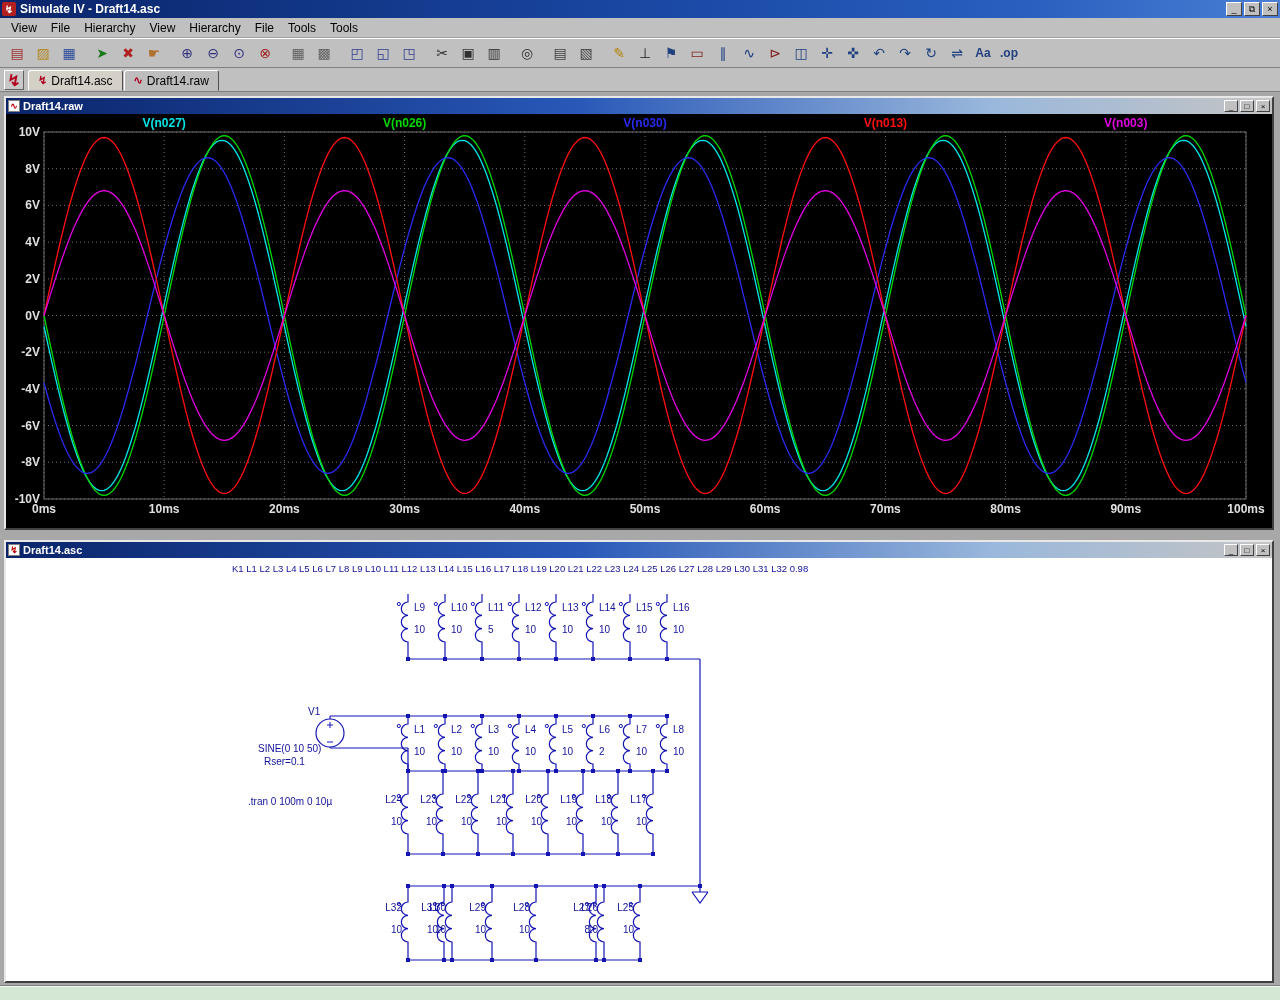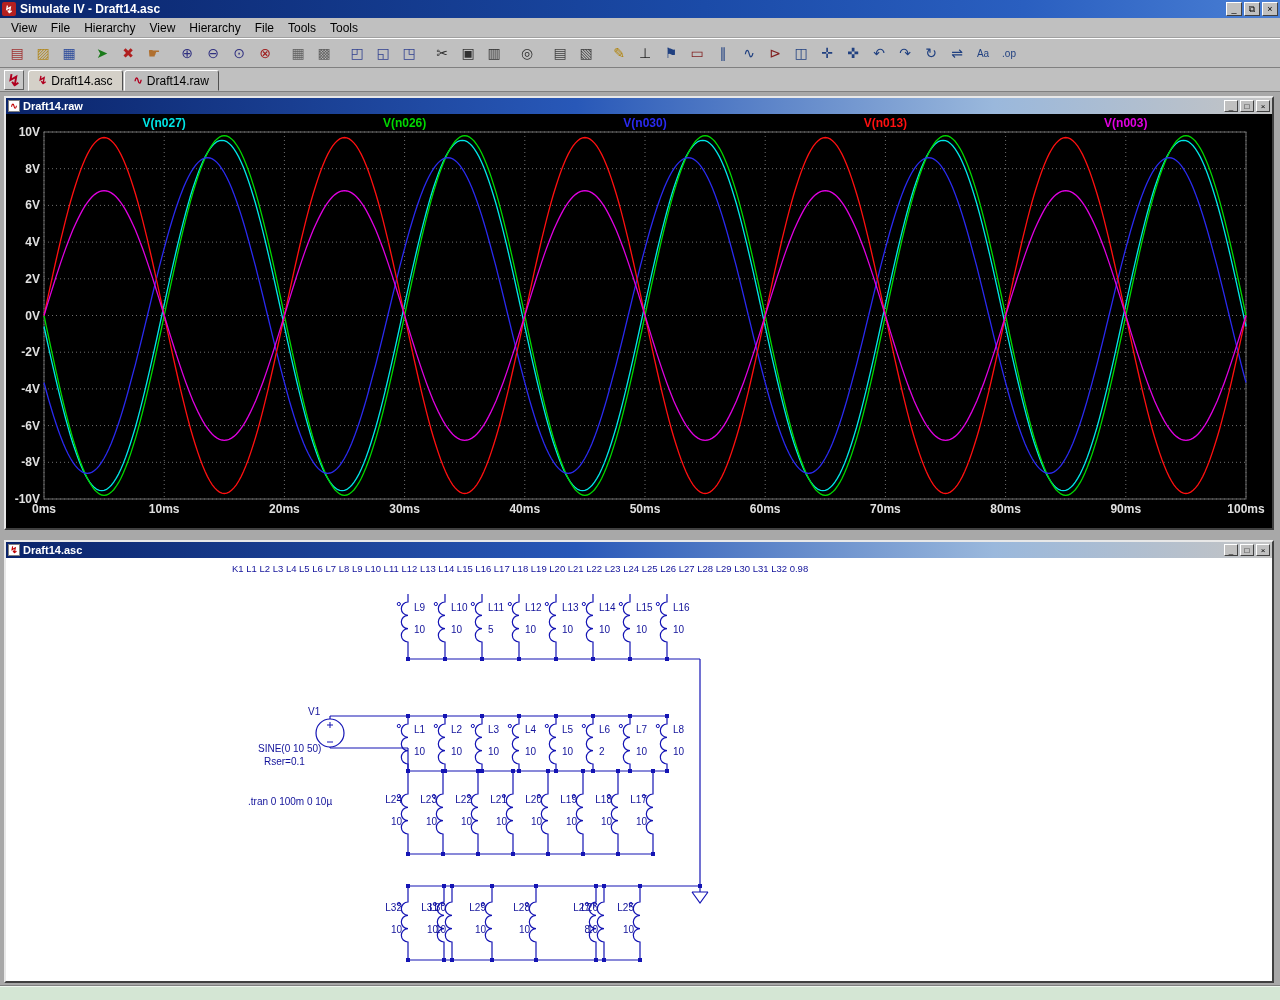--- a/index.html
+++ b/index.html
@@ -22,21 +22,21 @@
   .menubar{height:20px;display:flex;align-items:center;padding-left:4px;background:#c0c0c0;
     font-size:12px;border-bottom:1px solid #a0a0a0}
   .menu-item{padding:2px 7px}
 
   
   .toolbar{height:30px;display:flex;align-items:center;padding:2px 4px;background:#c0c0c0;
     border-top:1px solid #fff;border-bottom:1px solid #808080}
   .tb-btn{width:26px;height:24px;display:flex;align-items:center;justify-content:center;
     font-size:14px;background:#c0c0c0;border:1px solid #c0c0c0}
   .tb-btn .g{pointer-events:none}
-  .tb-btn .small-op{font-size:10px;font-weight:normal}
+  .tb-btn .small-op{font-size:12px;font-weight:bold}
   .tb-sep{width:7px;height:22px}
 
   
   .tabbar{height:24px;background:#c0c0c0;display:flex;align-items:flex-end;padding:2px 2px 0 2px;
     border-bottom:1px solid #808080}
   .tab-lead{width:20px;height:20px;margin:0 4px 1px 2px;display:flex;align-items:center;justify-content:center;
     color:#b00020;font-weight:bold;border:1px solid;border-color:#fff #606060 #606060 #fff;background:#c8c8c8}
   .tab{display:flex;align-items:center;gap:4px;height:21px;padding:2px 9px;font-size:12px;
     background:#bdbdbd;border:1px solid;border-color:#fff #505050 #bdbdbd #fff;border-radius:3px 3px 0 0;margin-right:1px}
   .tab.active{background:#d4d0c8}

